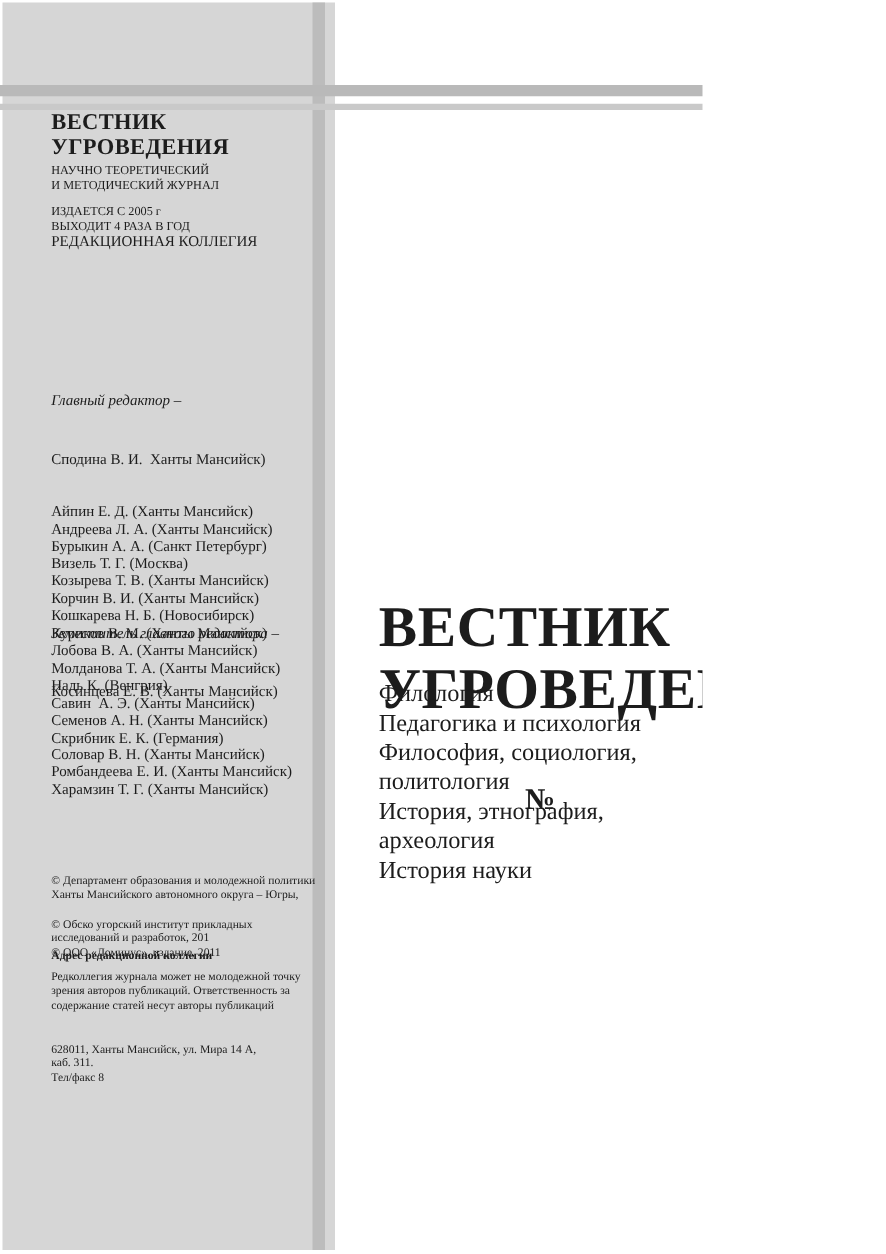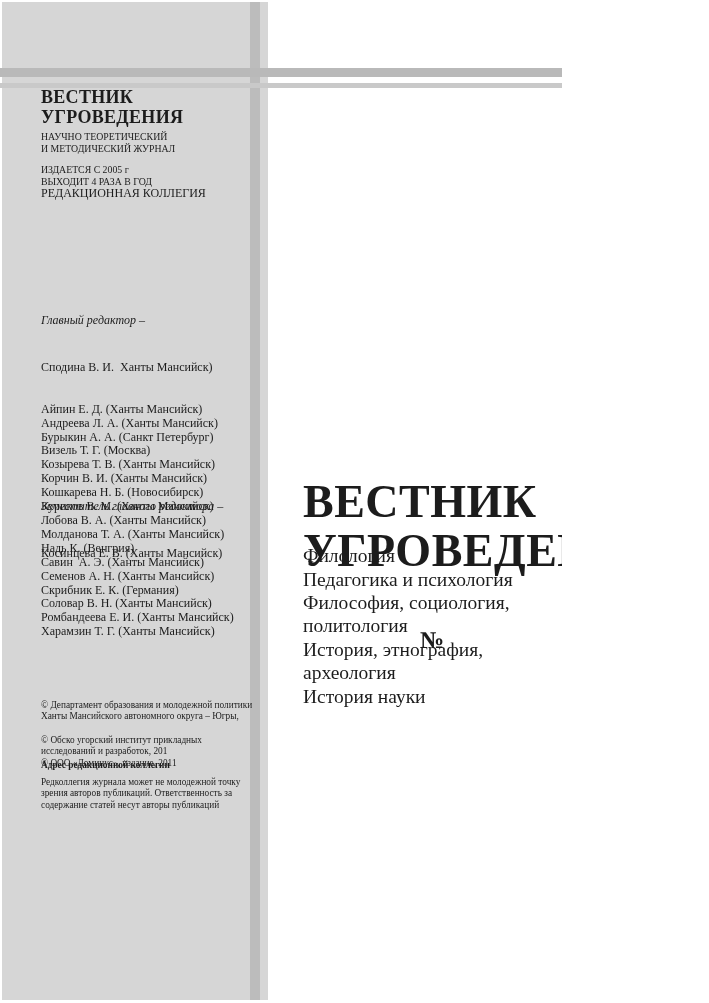--- a/index.html
+++ b/index.html
@@ -89,20 +89,23 @@
   <div class="tb small copy2">
     
   <div class="line">© Обско угорский институт прикладных</div><div class="line">исследований и разработок, 201</div><div class="line">© ООО «Доминус», издание, 2011</div></div>
 
   <div class="tb small disclaimer">
     
   <div class="line">Редколлегия журнала может не молодежной точку</div><div class="line">зрения авторов публикаций. Ответственность за</div><div class="line">содержание статей несут авторы публикаций</div></div>
 
   <div class="tb small addr-head">Адрес редакционной коллегии</div>
 
+  <div class="tb small addr">
+    
+  <div class="line">628011, Ханты Мансийск, ул. Мира 14 А,</div><div class="line">каб. 311.</div><div class="line">Тел/факс 8</div></div>
 
   <div class="tb main-title">
     
   <div class="line">ВЕСТНИК</div><div class="line">УГРОВЕДЕНИЯ</div></div>
 
   <div class="tb topics">
     
   <div class="line">Филология</div><div class="line">Педагогика и психология</div><div class="line">Философия, социология, политология</div><div class="line">История, этнография, археология</div><div class="line">История науки</div></div>
 
   <div class="tb issue-no">№</div>

